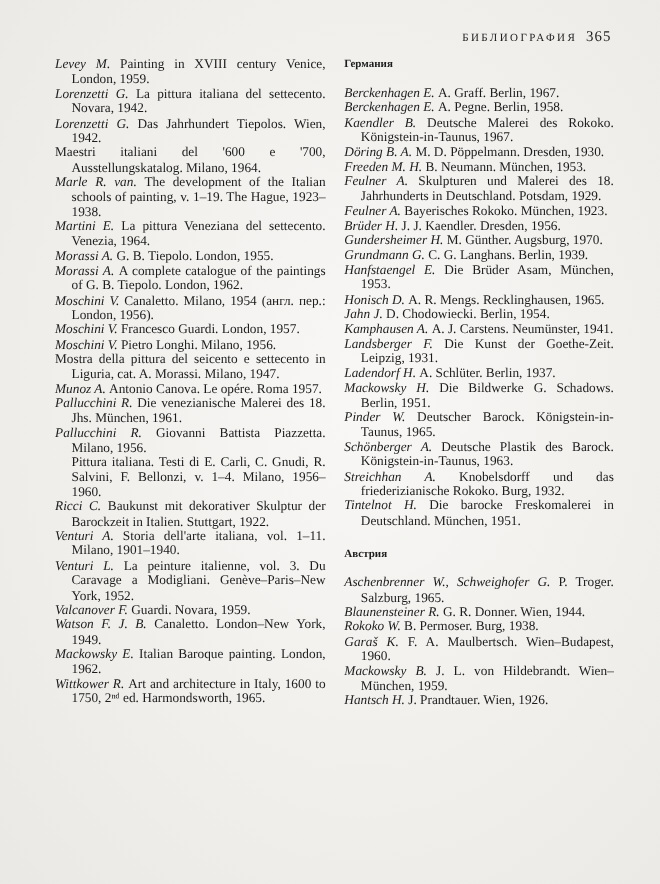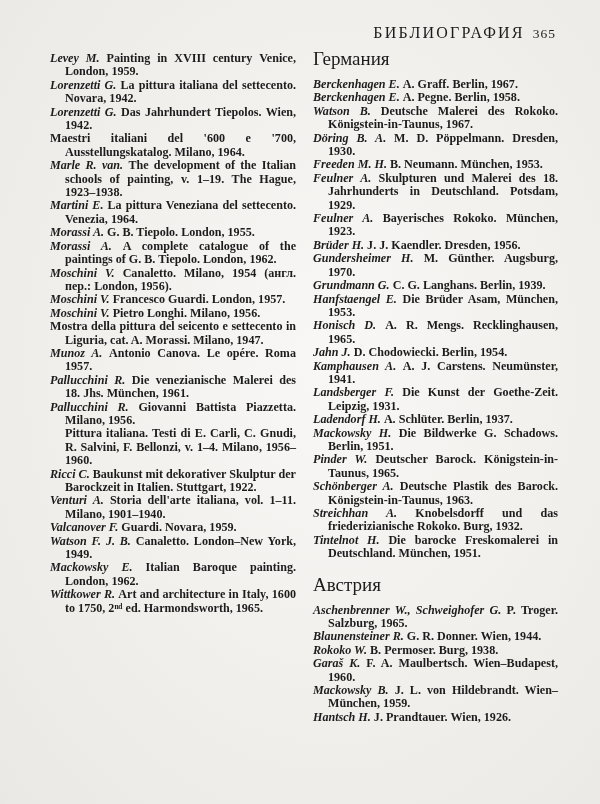--- a/index.html
+++ b/index.html
@@ -12,39 +12,39 @@
     background:var(--paper);
     background-image:radial-gradient(ellipse at 55% 45%, rgba(255,255,255,.5) 0%, rgba(0,0,0,0.03) 100%);
     color:var(--ink);
     font-family:"Liberation Serif","DejaVu Serif",serif;
   }
   .page-header{
     position:absolute;top:24px;right:44px;
     white-space:nowrap;
   }
   .running-title{
-    font-size:16px;letter-spacing:2.2px;
+    font-size:10px;letter-spacing:2.2px;
     text-transform:uppercase;
   }
   .page-number{
     font-size:13.5px;margin-left:4px;letter-spacing:1px;
   }
   .col{position:absolute;top:52px;}
   .col-left{left:50px;width:246px;}
   .col-right{left:313px;width:245px;}
   .entry{
     margin:0;
     font-size:12.1px;line-height:13.4px;
     text-align:justify;
-    text-indent:-15px;padding-left:15px;font-weight:bold;
+    text-indent:-15px;padding-left:15px;
   }
   .entry.indent-all{text-indent:0;}
   .author{font-style:italic;}
   .section-heading{
-    font-size:19px;font-weight:normal;
+    font-size:10px;font-weight:bold;
     margin:0 0 12px 0;line-height:14px;
   }
   .section-heading.second{margin-top:17px;}
 </style>
 </head>
 <body>
 
 <div class="page-header">
   <span class="running-title">БИБЛИОГРАФИЯ</span>
   <span class="page-number">365</span>
@@ -62,32 +62,33 @@
     <p class="entry"><span class="author">Moschini V. </span>Canaletto. Milano, 1954 (англ. пер.: London, 1956).</p>
     <p class="entry"><span class="author">Moschini V. </span>Francesco Guardi. London, 1957.</p>
     <p class="entry"><span class="author">Moschini V. </span>Pietro Longhi. Milano, 1956.</p>
     <p class="entry">Mostra della pittura del seicento e settecento in Liguria, cat. A. Morassi. Milano, 1947.</p>
     <p class="entry"><span class="author">Munoz A. </span>Antonio Canova. Le opére. Roma 1957.</p>
     <p class="entry"><span class="author">Pallucchini R. </span>Die venezianische Malerei des 18. Jhs. München, 1961.</p>
     <p class="entry"><span class="author">Pallucchini R. </span>Giovanni Battista Piazzetta. Milano, 1956.</p>
     <p class="entry indent-all">Pittura italiana. Testi di E. Carli, C. Gnudi, R. Salvini, F. Bellonzi, v. 1–4. Milano, 1956–1960.</p>
     <p class="entry"><span class="author">Ricci C. </span>Baukunst mit dekorativer Skulptur der Barockzeit in Italien. Stuttgart, 1922.</p>
     <p class="entry"><span class="author">Venturi A. </span>Storia dell'arte italiana, vol. 1–11. Milano, 1901–1940.</p>
+    <p class="entry"><span class="author">Venturi L. </span>La peinture italienne, vol. 3. Du Caravage a Modigliani. Genève–Paris–New York, 1952.</p>
     <p class="entry"><span class="author">Valcanover F. </span>Guardi. Novara, 1959.</p>
     <p class="entry"><span class="author">Watson F. J. B. </span>Canaletto. London–New York, 1949.</p>
     <p class="entry"><span class="author">Mackowsky E. </span>Italian Baroque painting. London, 1962.</p>
     <p class="entry"><span class="author">Wittkower R. </span>Art and architecture in Italy, 1600 to 1750, 2ⁿᵈ ed. Harmondsworth, 1965.</p>
   </div>
 
 <div class="col col-right">
   <h2 class="section-heading">Германия</h2>
   <div>
       <p class="entry"><span class="author">Berckenhagen E. </span>A. Graff. Berlin, 1967.</p>
       <p class="entry"><span class="author">Berckenhagen E. </span>A. Pegne. Berlin, 1958.</p>
-      <p class="entry"><span class="author">Watson B. </span>Deutsche Malerei des Rokoko. Königstein-in-Taunus, 1967.</p>
+      <p class="entry"><span class="author">Kaendler B. </span>Deutsche Malerei des Rokoko. Königstein-in-Taunus, 1967.</p>
       <p class="entry"><span class="author">Döring B. A. </span>M. D. Pöppelmann. Dresden, 1930.</p>
       <p class="entry"><span class="author">Freeden M. H. </span>B. Neumann. München, 1953.</p>
       <p class="entry"><span class="author">Feulner A. </span>Skulpturen und Malerei des 18. Jahrhunderts in Deutschland. Potsdam, 1929.</p>
       <p class="entry"><span class="author">Feulner A. </span>Bayerisches Rokoko. München, 1923.</p>
       <p class="entry"><span class="author">Brüder H. </span>J. J. Kaendler. Dresden, 1956.</p>
       <p class="entry"><span class="author">Gundersheimer H. </span>M. Günther. Augsburg, 1970.</p>
       <p class="entry"><span class="author">Grundmann G. </span>C. G. Langhans. Berlin, 1939.</p>
       <p class="entry"><span class="author">Hanfstaengel E. </span>Die Brüder Asam, München, 1953.</p>
       <p class="entry"><span class="author">Honisch D. </span>A. R. Mengs. Recklinghausen, 1965.</p>
       <p class="entry"><span class="author">Jahn J. </span>D. Chodowiecki. Berlin, 1954.</p>

